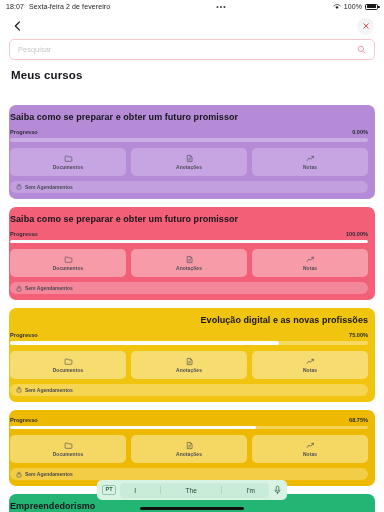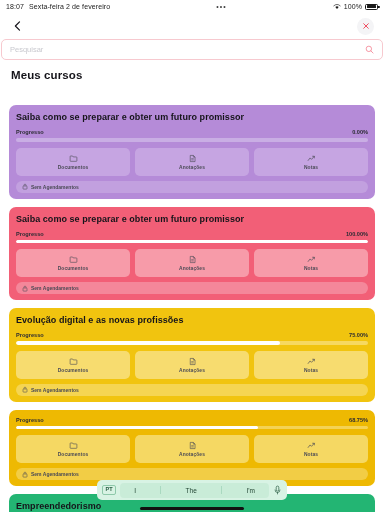--- a/index.html
+++ b/index.html
@@ -36,41 +36,41 @@
     height: 26px; display: flex; align-items: center; justify-content: space-between;
     padding: 0 10px;
   }
   .back-btn { width: 16px; height: 16px; display: flex; align-items: center; justify-content: center; cursor: pointer; }
   .close-btn {
     width: 17px; height: 17px; border-radius: 50%; background: #f4f4f6;
     display: flex; align-items: center; justify-content: center; cursor: pointer;
   }
 
   
-  .search-wrap { padding: 0 1px; }
+  .search-wrap { padding: 0 9px; }
   .search-box {
     height: 21px; border: 1px solid #f7c9cf; border-radius: 5px;
     display: flex; align-items: center; padding: 0 8px; background: #fff;
   }
   .search-box input {
     flex: 1; border: 0; outline: 0; font-size: 7.5px; color: #333;
     font-family: "Liberation Sans", sans-serif; background: transparent;
   }
   .search-box input::placeholder { color: #c9c9cf; }
   .search-ic { width: 9px; height: 9px; flex: 0 0 auto; }
 
   
   .page-title {
     font-size: 11.5px; font-weight: 700; color: #15141a;
     padding: 9px 11px 24px 11px; letter-spacing: .1px;
   }
 
   
   .course-list { padding: 0 9px; display: flex; flex-direction: column; gap: 8px; }
-  .course-card { border-radius: 7px; padding: 7px 7px 6px 7px; }
+  .course-card { border-radius: 7px; padding: 7px 7px 6px 1px; }
   .course-title {
     font-size: 9px; font-weight: 700; color: #15141a;
     letter-spacing: .05px; margin-bottom: 7px;
   }
   .prog-row { display: flex; justify-content: space-between; align-items: baseline; }
   .prog-label { font-size: 5.6px; font-weight: 600; color: #2b2b33; }
   .prog-pct { font-size: 5.6px; font-weight: 700; color: #2b2b33; }
   .prog-track {
     height: 3.5px; border-radius: 2px; margin: 3px 0 6px 0; overflow: hidden;
   }
@@ -240,21 +240,21 @@
       </div>
       <div class="sched-bar" style="background: rgb(244, 135, 154);">
         <svg class="lock-ic" viewBox="0 0 12 14">
           <rect x="2" y="6" width="8" height="6.2" rx="1.2" stroke="#4a4a55" stroke-width="1.1" fill="none"></rect>
           <path d="M4 6 V4.3 A2 2 0 0 1 8 4.3 V6" stroke="#4a4a55" stroke-width="1.1" fill="none"></path>
         </svg>
         <span class="lbl">Sem Agendamentos</span>
       </div>
     </div>
 
-    <div class="course-card" style="background: rgb(241, 196, 15);">
+    <div class="course-card" style="background: rgb(241, 196, 15); text-align: right;">
       <div class="course-title">Evolução digital e as novas profissões</div>
       <div class="prog-row">
         <span class="prog-label">Progresso</span>
         <span class="prog-pct">75.00%</span>
       </div>
       <div class="prog-track" style="background: rgb(246, 217, 97);">
         <div class="prog-fill" style="width: 75%;"></div>
       </div>
       <div class="btn-row">
         <div class="act-btn" style="background: rgb(247, 220, 111);">

